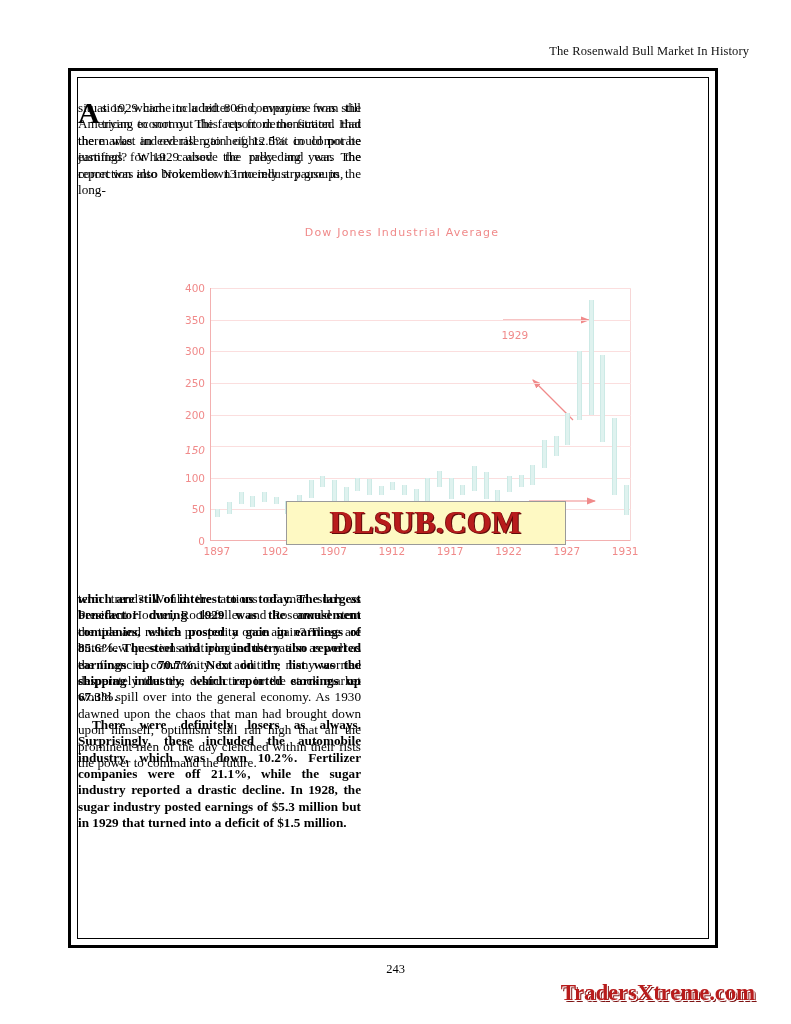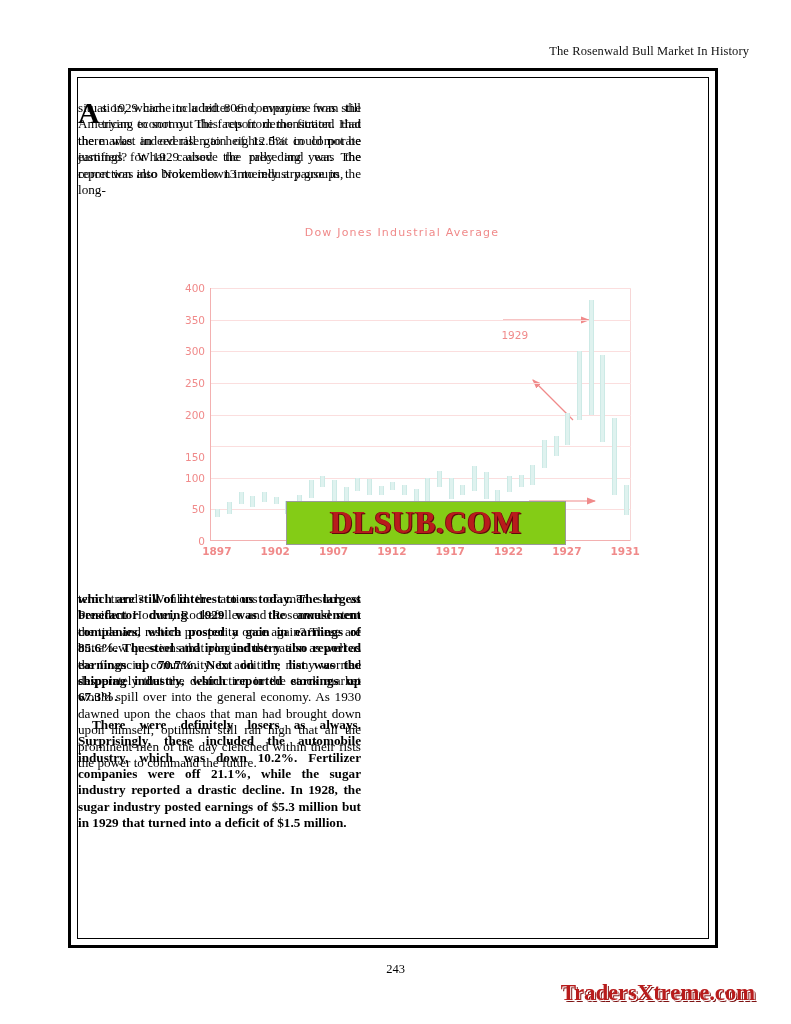--- a/index.html
+++ b/index.html
@@ -173,21 +173,20 @@
   }
   .xtick {
     position: absolute;
     top: 100%;
     margin-top: 5px;
     transform: translateX(-50%);
     font-family: "DejaVu Sans", sans-serif;
     font-size: 10.5px;
     color: #f08a8a;
     white-space: nowrap;
-    font-weight: bold;
   }
   .bar {
     position: absolute;
     width: 3px;
     background: #dff2ef;
     border-left: 1px solid #cdeae6;
     border-right: 1px solid #cdeae6;
   }
   .annot {
     position: absolute;
@@ -204,21 +203,21 @@
     pointer-events: none;
   }
 
   
   .watermark {
     position: absolute;
     left: 186px;
     top: 275px;
     width: 278px;
     height: 42px;
-    background: #84cc16;
+    background: #fef9c3;
     border: 1px solid #9a9a9a;
     display: flex;
     align-items: center;
     justify-content: center;
   }
   .watermark span {
     font-family: "Liberation Serif", serif;
     font-weight: bold;
     font-size: 31px;
     letter-spacing: 0.5px;
@@ -286,21 +285,21 @@
           <line x1="362" y1="132" x2="322" y2="92" stroke="#f08a8a" stroke-width="1.2" marker-end="url(#ah)"></line>
           <line x1="318" y1="213" x2="384" y2="213" stroke="#f08a8a" stroke-width="1.2" marker-end="url(#ah)"></line>
         </svg>
       <div class="gridline" style="top: 253px; background: transparent;"></div>
           <div class="ytick" style="top: 253px;">0</div>
           <div class="gridline" style="top: 221.375px;"></div>
           <div class="ytick" style="top: 221.375px;">50</div>
           <div class="gridline" style="top: 189.75px;"></div>
           <div class="ytick" style="top: 189.75px;">100</div>
           <div class="gridline" style="top: 158.125px;"></div>
-          <div class="ytick" style="top: 169px;">150</div>
+          <div class="ytick" style="top: 162px; font-style: italic;">150</div>
           <div class="gridline" style="top: 126.5px;"></div>
           <div class="ytick" style="top: 126.5px;">200</div>
           <div class="gridline" style="top: 94.875px;"></div>
           <div class="ytick" style="top: 94.875px;">250</div>
           <div class="gridline" style="top: 63.25px;"></div>
           <div class="ytick" style="top: 63.25px;">300</div>
           <div class="gridline" style="top: 31.625px;"></div>
           <div class="ytick" style="top: 31.625px;">350</div>
           <div class="gridline" style="top: 0px;"></div>
           <div class="ytick" style="top: 0px;">400</div>

